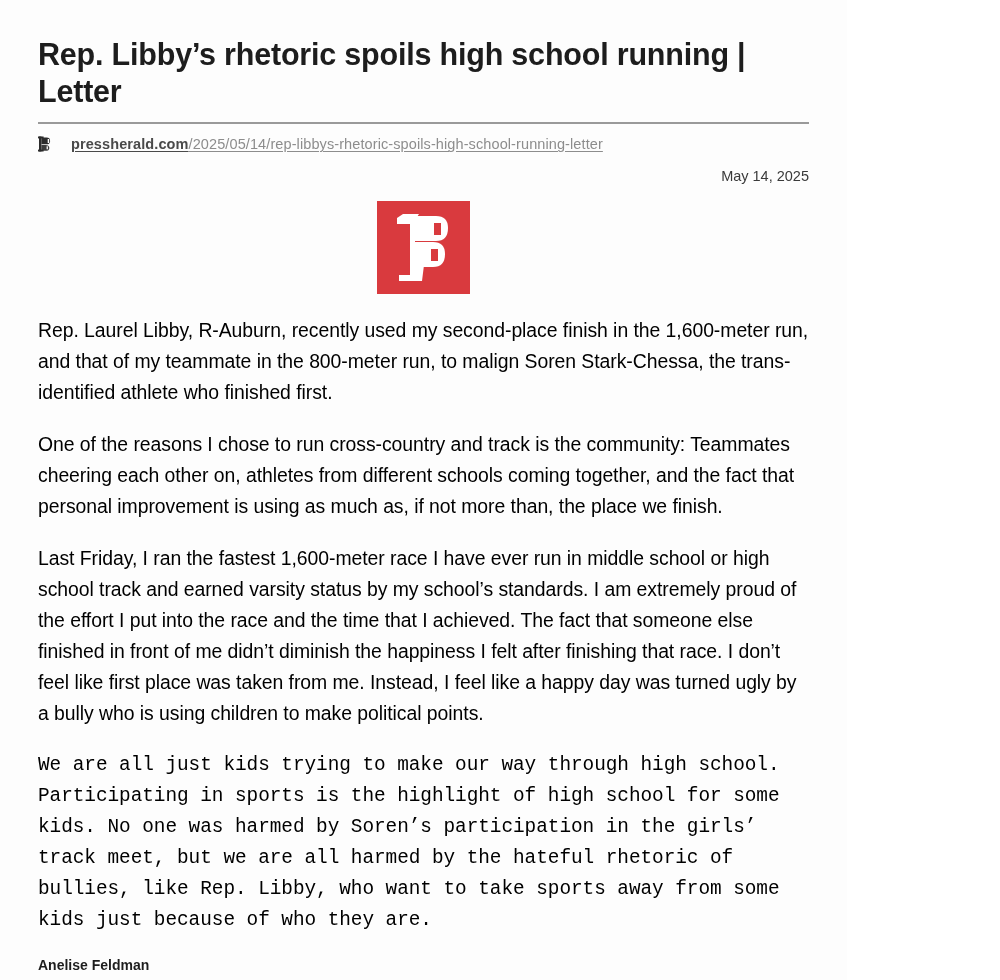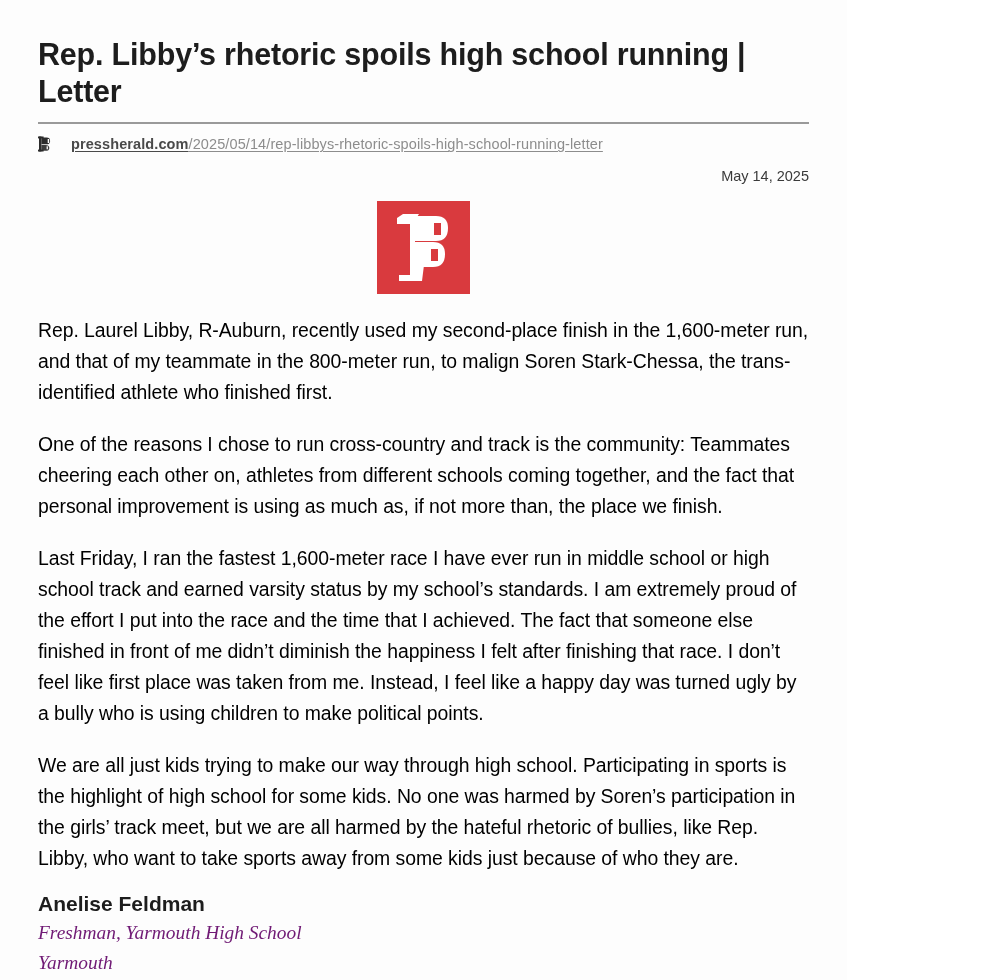--- a/index.html
+++ b/index.html
@@ -110,28 +110,28 @@
   }
   .para {
     margin: 0 0 21px 0;
     font-size: 19.4px;
     line-height: 31px;
     color: #000000;
     font-family: "Liberation Sans", sans-serif;
     letter-spacing: -0.05px;
     text-align: left;
   }
-  .para:last-child { margin-bottom: 0; }
+  .para:last-child { margin-bottom: 0; font-family: Liberation Mono, monospace; }
 
   
   .signature {
     margin-top: 15px;
   }
   .sig-name {
-    font-size: 21px;
+    font-size: 14px;
     line-height: 29px;
     font-weight: bold;
     color: #1d1d1d;
     font-family: "Liberation Sans", sans-serif;
   }
   .sig-line {
     font-size: 19.4px;
     line-height: 30px;
     font-style: italic;
     color: #701a75;

